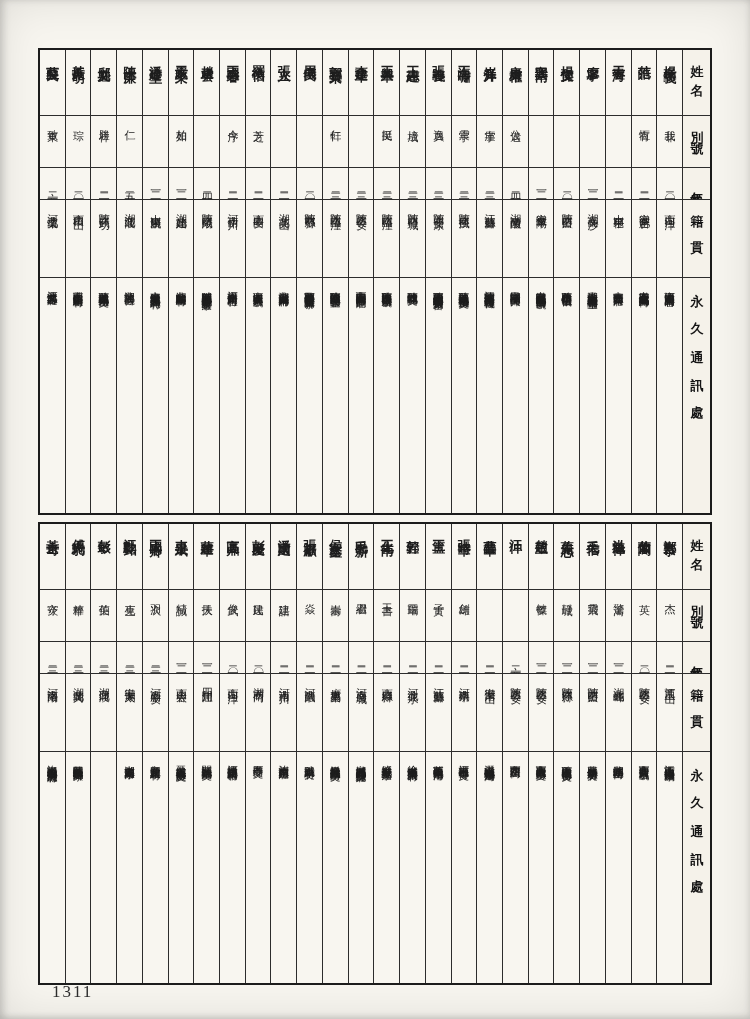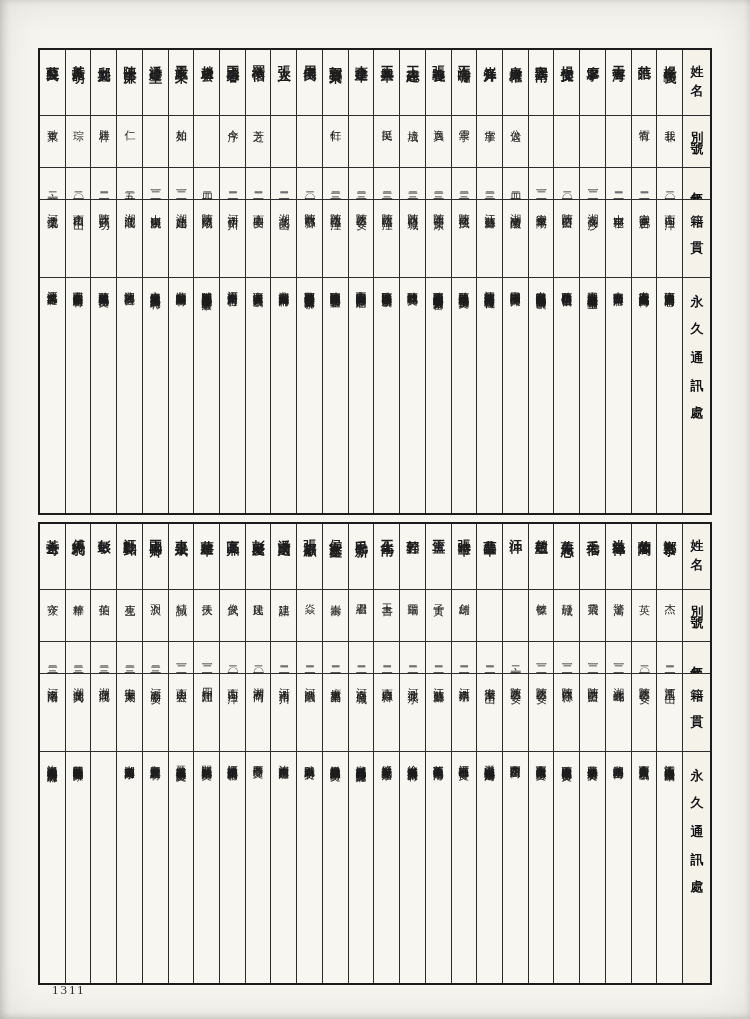--- a/index.html
+++ b/index.html
@@ -53,21 +53,21 @@
   .native{font-size:11px;letter-spacing:1.5px;}
   .addr{font-size:10.5px;line-height:13px;letter-spacing:0.5px;}
   .header-col .vtext{font-weight:700;font-size:13px;color:#141414;}
   .h-name .vtext{letter-spacing:18px;}
   .h-alias .vtext{letter-spacing:10px;}
   .h-age .vtext{letter-spacing:2px;}
   .h-native .vtext{letter-spacing:26px;}
   .h-addr .vtext{letter-spacing:28px;}
   .page-number{
     position:absolute;left:52px;top:982px;
-    font-size:13px;letter-spacing:2px;color:#2c2c2c;
+    font-size:17px;letter-spacing:2px;color:#2c2c2c;
   }
 </style>
 </head>
 <body>
 
 <div class="page">
 
   <div class="reg-table" id="table-top">
     <div class="col person-col">
         <div class="cell c-name">

